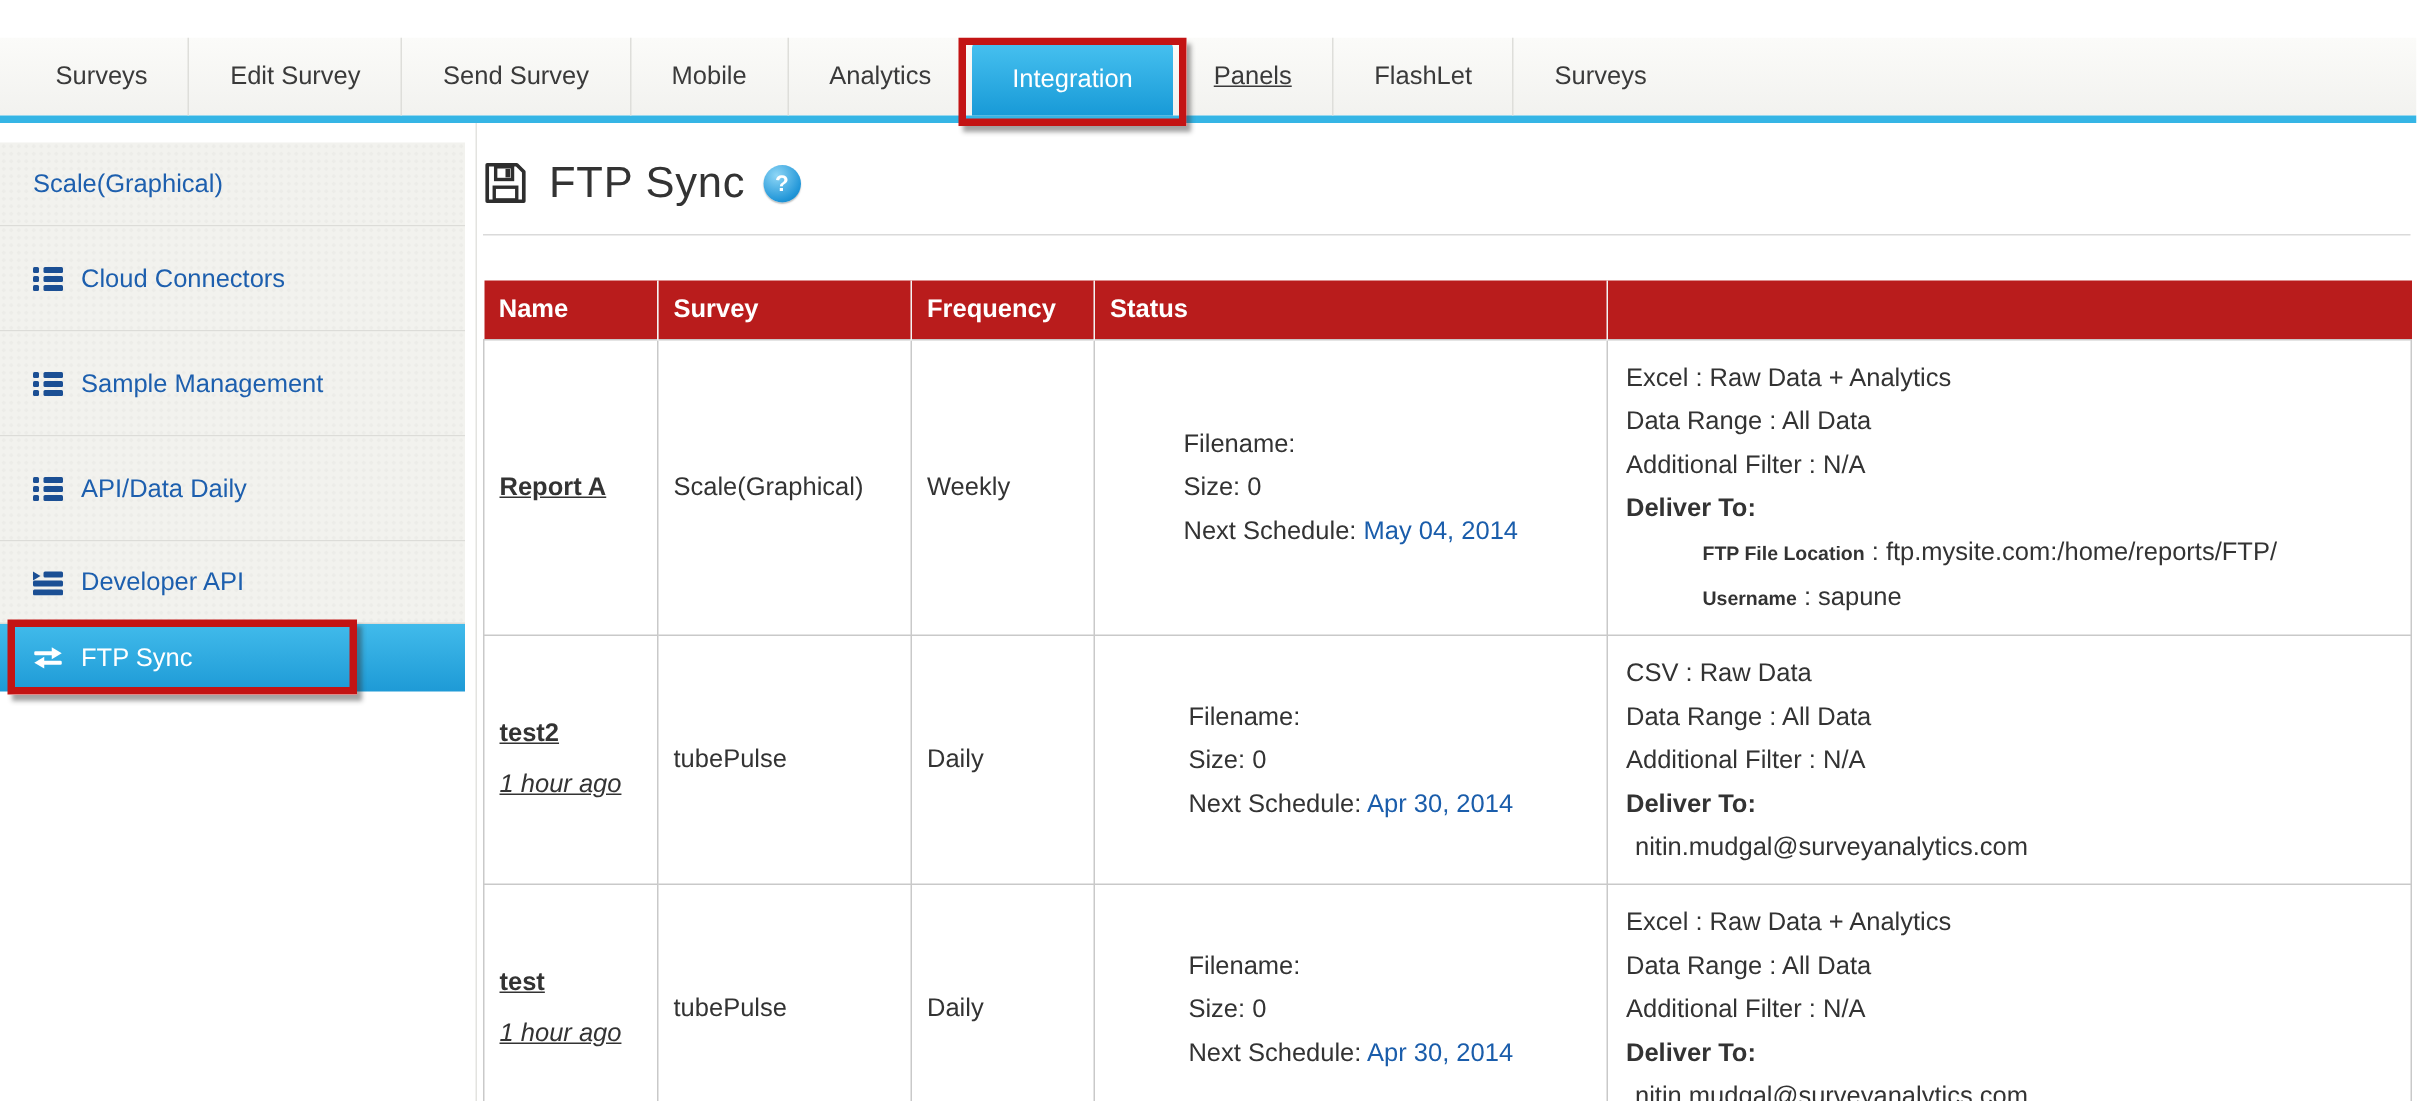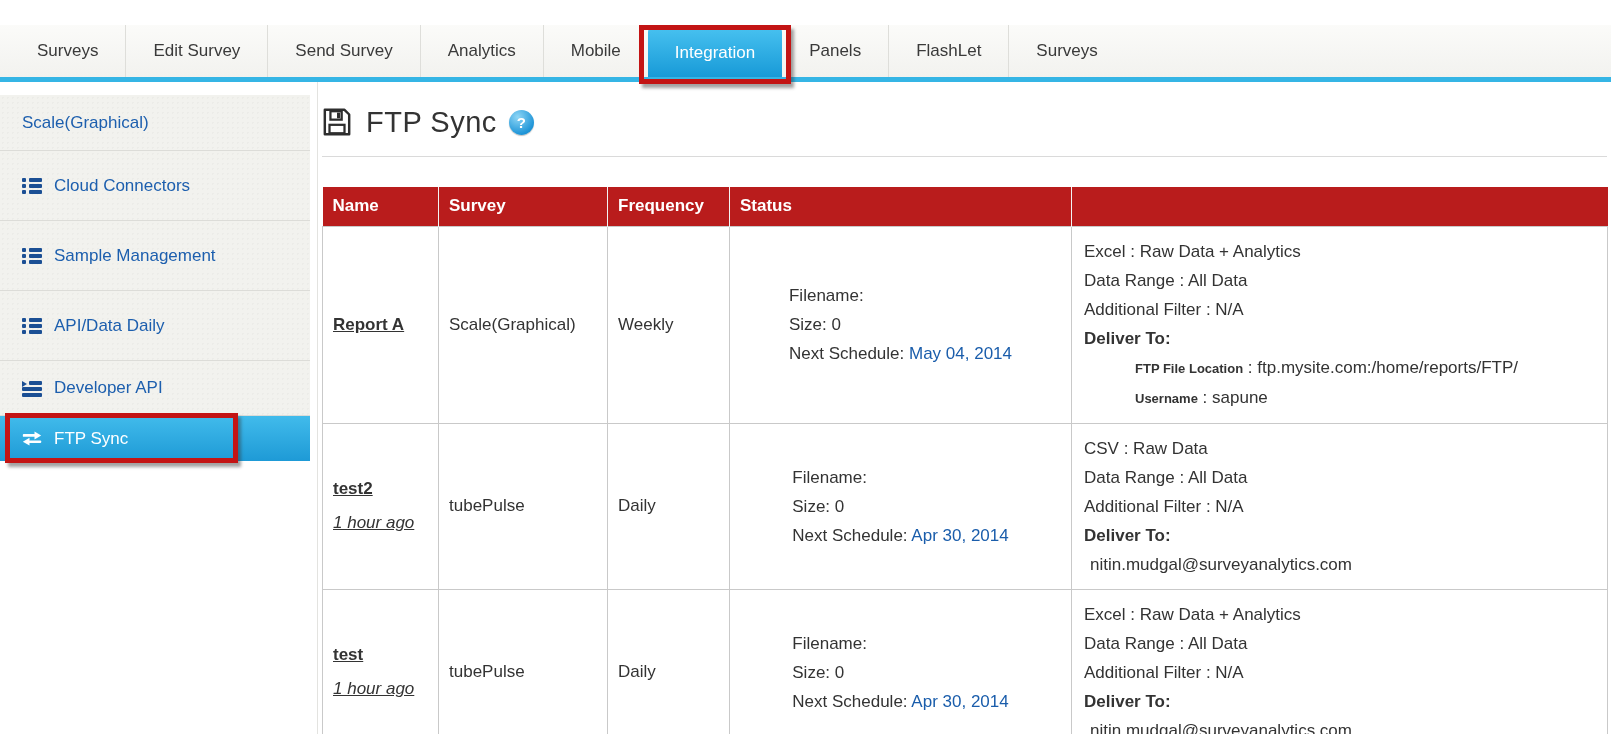--- a/index.html
+++ b/index.html
@@ -9,21 +9,21 @@
 
   
   .topnav { position:absolute; left:0; top:0; width:1611px; height:57px;
     background:linear-gradient(#fbfbf9,#f2f2ef);
     border-bottom:5px solid #35b5e5; display:flex; align-items:stretch; }
   .tab { position:relative; display:flex; align-items:center; padding:0 27px;
     font-size:17px; color:#3a3a3a; cursor:pointer; border-left:1px solid #dededa; }
   .tab:first-child { border-left:none; margin-left:10px; }
   .tab.active { background:linear-gradient(#47c1f0,#189ad7); color:#fff;
     border-radius:4px 4px 0 0; margin-top:3px; border-left:none; }
-  .tab.active + .tab { border-left:none; }
+  .tab.active + .tab { border-left:none;text-decoration:underline; }
   .annotation { position:absolute; border:5px solid #c31414; z-index:9;
     box-shadow:3px 4px 3px rgba(50,50,50,0.45); pointer-events:none; }
   .ann-tab { left:-9px; right:-9px; top:-3px; bottom:-7px; }
 
   
   .sidebar { position:absolute; left:0; top:57px; width:318px; height:677px;
     border-right:1px solid #e3e3e0; background:#fff; }
   .side-items { margin-top:13px; width:310px; }
   .side-item { display:flex; align-items:center; padding:0 0 0 22px;
     background:#f2f2ee;
@@ -82,24 +82,24 @@
     <div class="tab">
         <span>Surveys</span>
       </div>
     <div class="tab">
         <span>Edit Survey</span>
       </div>
     <div class="tab">
         <span>Send Survey</span>
       </div>
     <div class="tab">
+        <span>Mobile</span>
+      </div>
+    <div class="tab">
         <span>Analytics</span>
-      </div>
-    <div class="tab">
-        <span>Mobile</span>
       </div>
     <div class="tab active">
       <span>Integration</span>
       <div class="annotation ann-tab"></div>
     </div>
     <div class="tab">
         <span>Panels</span>
       </div>
     <div class="tab">
         <span>FlashLet</span>

